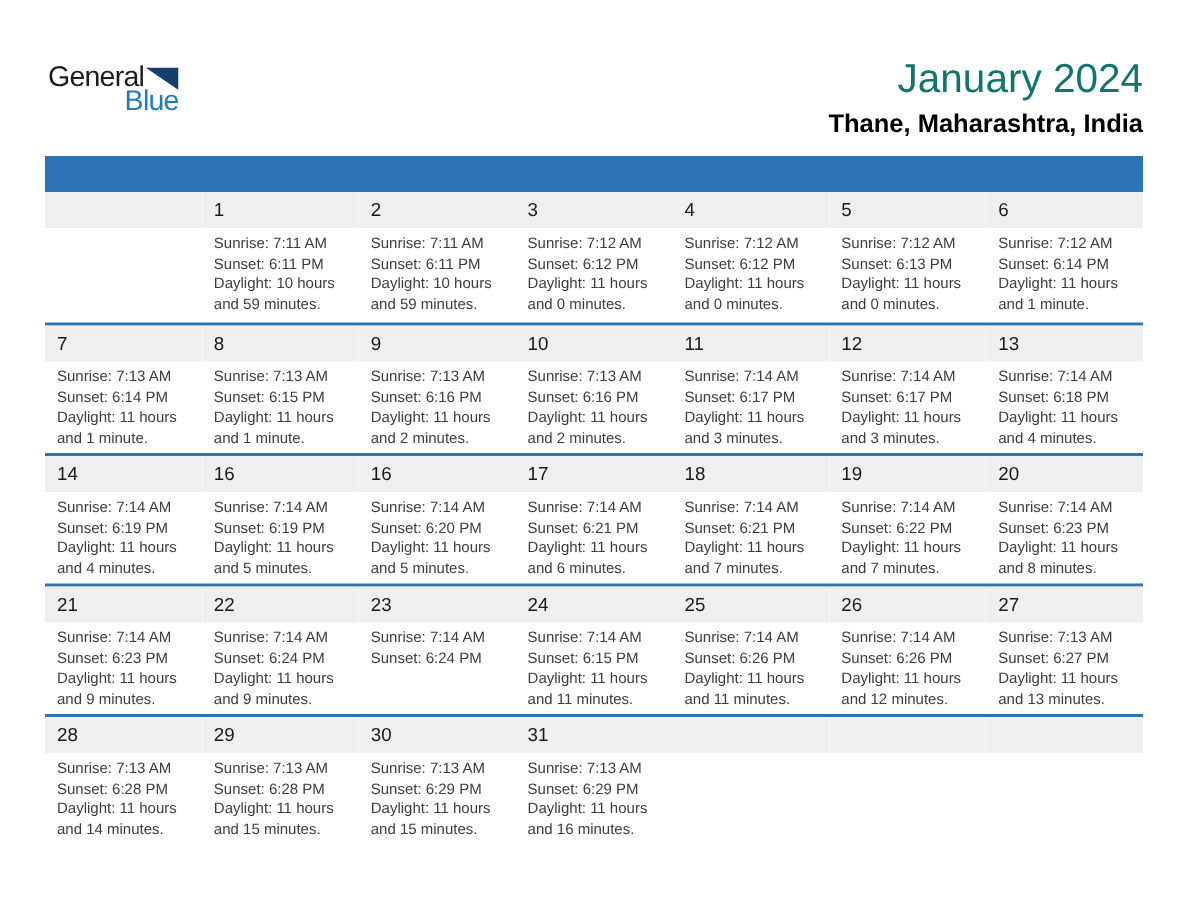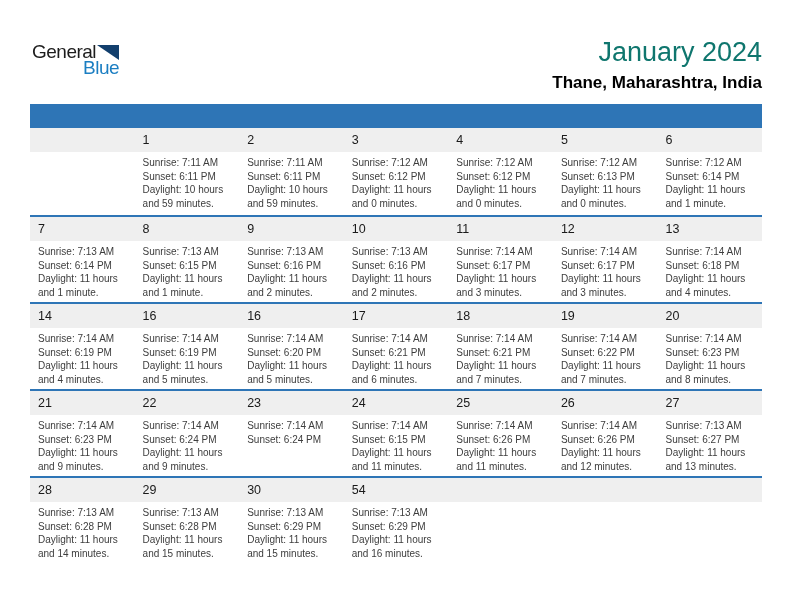--- a/index.html
+++ b/index.html
@@ -357,21 +357,21 @@
   <div class="cell">
     <div class="day-num">30</div>
     <div class="details">
       <div class="detail-line">Sunrise: 7:13 AM</div>
       <div class="detail-line">Sunset: 6:29 PM</div>
       <div class="detail-line">Daylight: 11 hours and 15 minutes.</div>
     </div>
   </div>
 
   <div class="cell">
-    <div class="day-num">54</div>
+    <div class="day-num">31</div>
     <div class="details">
       <div class="detail-line">Sunrise: 7:13 AM</div>
       <div class="detail-line">Sunset: 6:29 PM</div>
       <div class="detail-line">Daylight: 11 hours and 16 minutes.</div>
     </div>
   </div>
 
   <div class="cell">
     <div class="day-num"></div>
     <div class="details">

